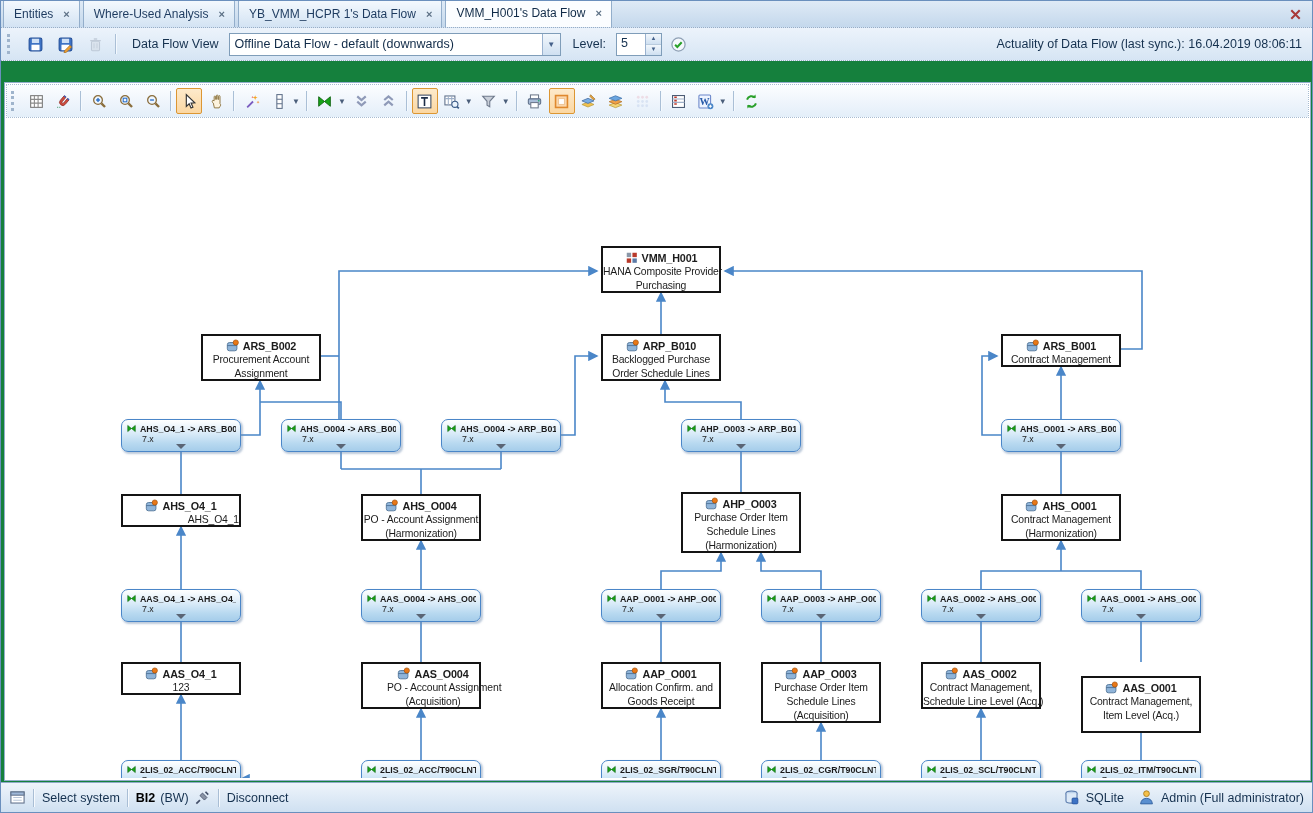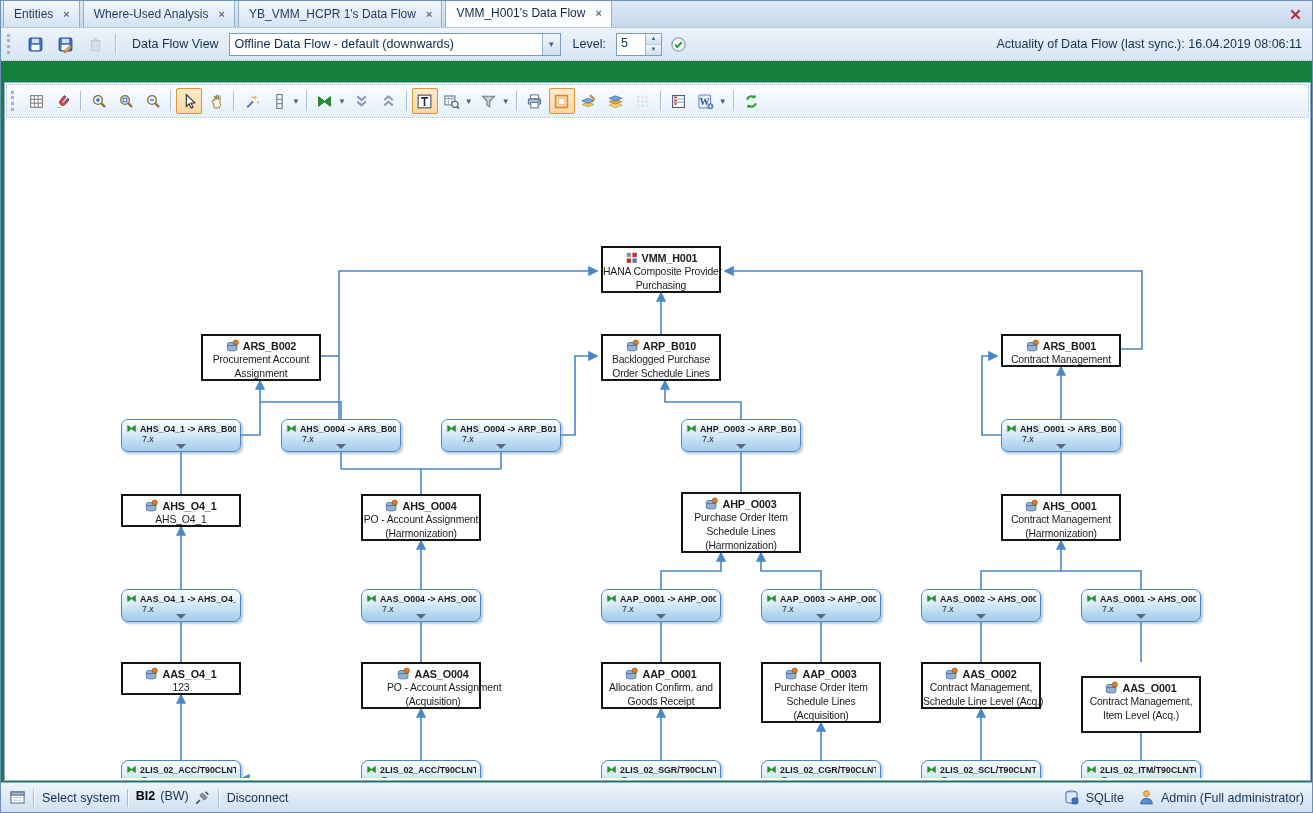--- a/index.html
+++ b/index.html
@@ -63,21 +63,21 @@
     background:linear-gradient(#feffff 0%,#ddedf9 40%,#b8d9f0 75%,#a5cdea 100%);
     box-shadow:1.5px 1.5px 2px rgba(110,140,175,.45);padding:3px 4px 0 4px;pointer-events:auto;}
   .xform .lbl{display:flex;align-items:center;gap:3px;font-size:8.8px;font-weight:bold;color:#1a1a1a;white-space:nowrap;overflow:hidden;}
   .xform .ver{font-size:8.8px;color:#222;margin-left:16px;line-height:10px;}
   .xform .chev{position:absolute;left:50%;bottom:2px;margin-left:-5px;width:0;height:0;
     border-left:5px solid transparent;border-right:5px solid transparent;border-top:5px solid #5a6575;}
   
   #statusbar{position:absolute;left:0;bottom:0;width:100%;height:30px;background:linear-gradient(#eef4fb,#cfe0f1);
     border-top:1px solid #8fa9c8;display:flex;align-items:center;font-size:12.5px;color:#15314f;padding:0 8px;box-sizing:border-box;}
   .sb-sep{width:1px;height:18px;background:#a9bed5;border-right:1px solid #f6fafe;margin:0 7px;}
-  .sb-item{display:flex;align-items:flex-start;gap:5px;white-space:nowrap;}
+  .sb-item{display:flex;align-items:center;gap:5px;white-space:nowrap;}
   #sb-right{margin-left:auto;display:flex;align-items:center;gap:6px;}
   b.sys{color:#000;}
   svg{display:block;}
 </style>
 </head>
 <body>
 
 <div id="app">
 
   <div id="doc-tabs">
@@ -492,21 +492,21 @@
                 <svg width="14" height="14" viewBox="0 0 16 16">
                   <rect x="1.5" y="4" width="11" height="9.5" rx="2.5" fill="#8fb4d9" stroke="#44688e" stroke-width=".9"></rect>
                   <path d="M1.5 7.5h11" stroke="#44688e" stroke-width=".9"></path>
                   <circle cx="11.2" cy="4" r="3" fill="#e87817" stroke="#9c4a05" stroke-width=".7"></circle>
                 </svg>
               </span>
               <span>ARS_B001</span>
             </div>
             <div class="ln">Contract Management</div>
           </div>
-          <div class="node" style="left: 114px; top: 375px; width: 120px; height: 33px;">
+          <div class="node" style="left: 114px; top: 375px; width: 120px; height: 33px; text-align: right;">
             <div class="t">
               <span>
                 <svg width="14" height="14" viewBox="0 0 16 16">
                   <rect x="1.5" y="4" width="11" height="9.5" rx="2.5" fill="#8fb4d9" stroke="#44688e" stroke-width=".9"></rect>
                   <path d="M1.5 7.5h11" stroke="#44688e" stroke-width=".9"></path>
                   <circle cx="11.2" cy="4" r="3" fill="#e87817" stroke="#9c4a05" stroke-width=".7"></circle>
                 </svg>
               </span>
               <span>AHS_O4_1</span>
             </div>

